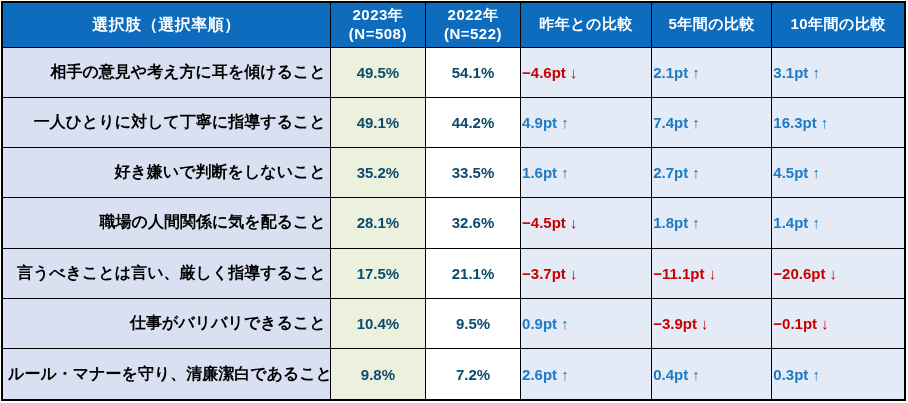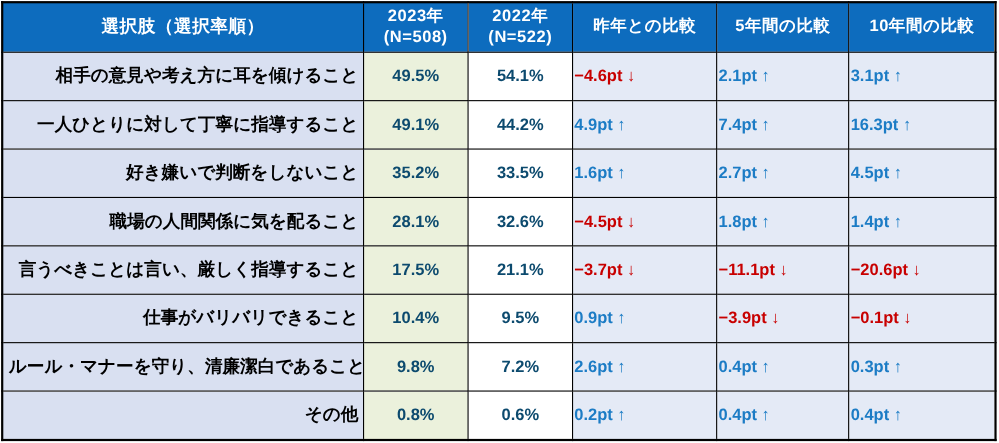--- a/index.html
+++ b/index.html
@@ -148,23 +148,15 @@
           <td class="cmp down">−0.1pt ↓</td>
         </tr>
         <tr>
           <td class="label">ルール・マナーを守り、清廉潔白であること</td>
           <td class="num p2023">9.8%</td>
           <td class="num p2022">7.2%</td>
           <td class="cmp up">2.6pt ↑</td>
           <td class="cmp up">0.4pt ↑</td>
           <td class="cmp up">0.3pt ↑</td>
         </tr>
-        <tr>
-          <td class="label">その他</td>
-          <td class="num p2023">0.8%</td>
-          <td class="num p2022">0.6%</td>
-          <td class="cmp up">0.2pt ↑</td>
-          <td class="cmp up">0.4pt ↑</td>
-          <td class="cmp up">0.4pt ↑</td>
-        </tr>
       </tbody>
   </table>
 </div>
 
 </body></html>

